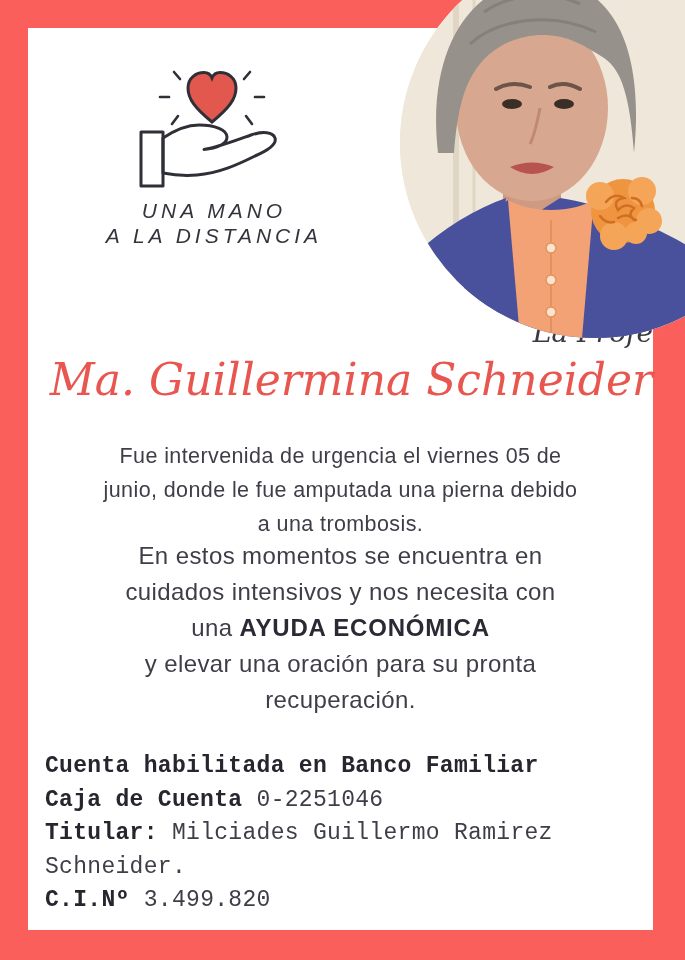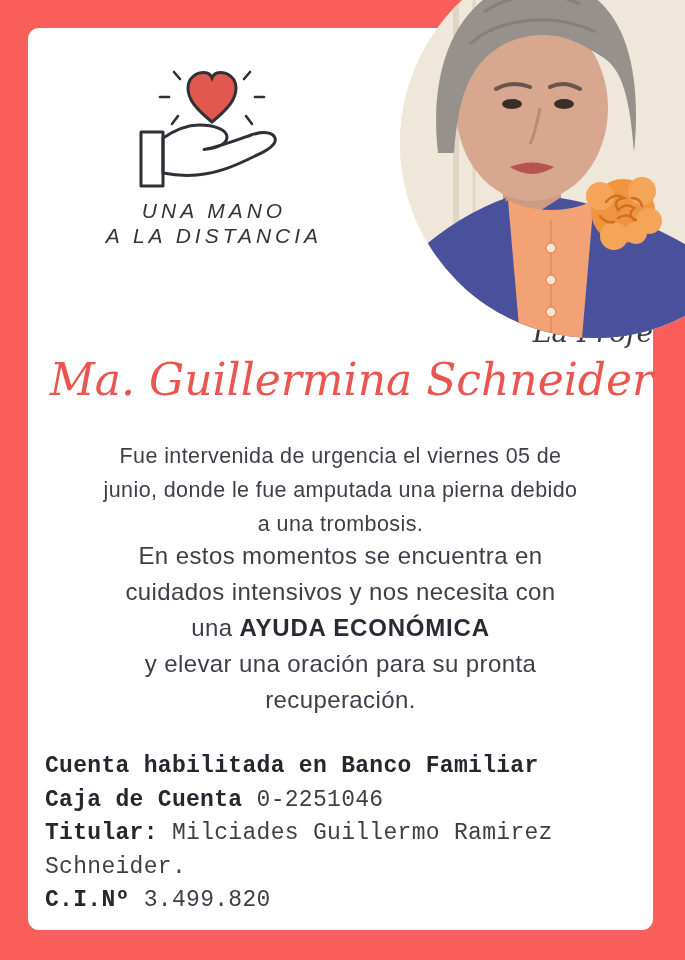--- a/index.html
+++ b/index.html
@@ -3,21 +3,21 @@
 <meta charset="utf-8">
 <style>
   html,body{margin:0;padding:0;}
   body{
     width:685px;height:960px;position:relative;overflow:hidden;
     background:#FB5F5B;
     font-family:"Liberation Sans", sans-serif;
   }
   .card{
     position:absolute;left:28px;top:28px;width:625px;height:902px;
-    background:#ffffff;z-index:1;border-radius:11px;
+    background:#ffffff;z-index:1;
   }
   .photo-circle{
     position:absolute;left:400px;top:-52px;width:390px;height:390px;
     border-radius:50%;overflow:hidden;z-index:5;background:#EFE8DA;
   }
   .photo-circle svg{display:block;width:100%;height:100%;}
   .logo-block{
     position:absolute;left:36px;top:38px;width:300px;text-align:center;
   }
   .logo-block svg{display:block;margin:0 auto;}

